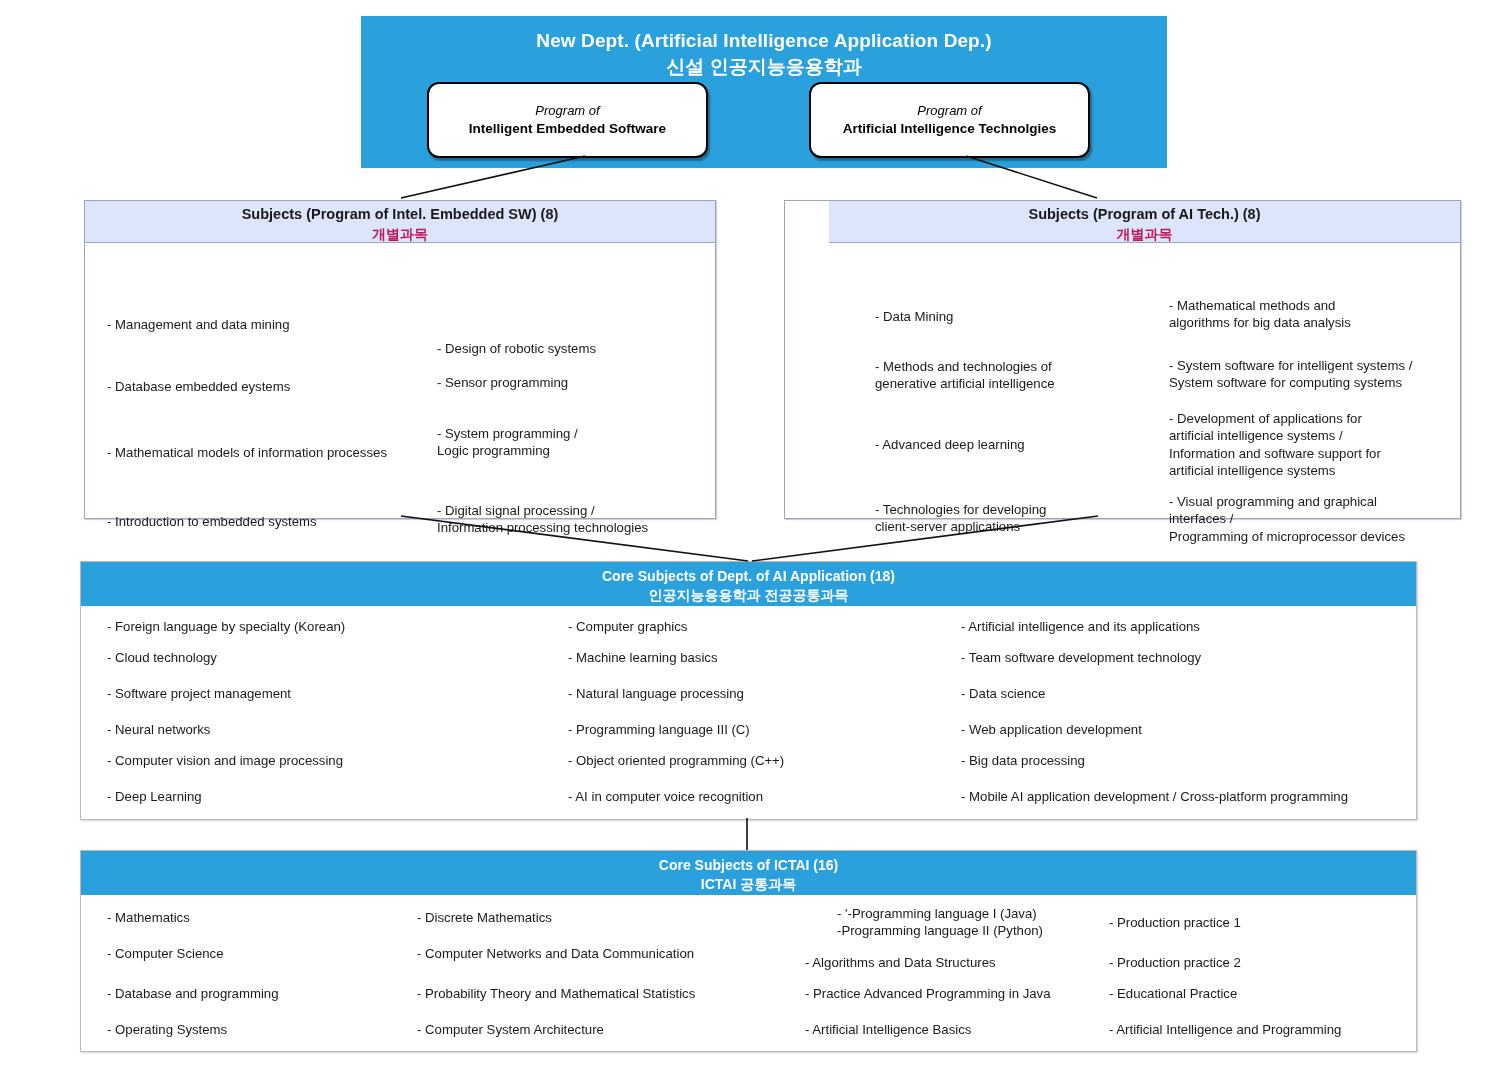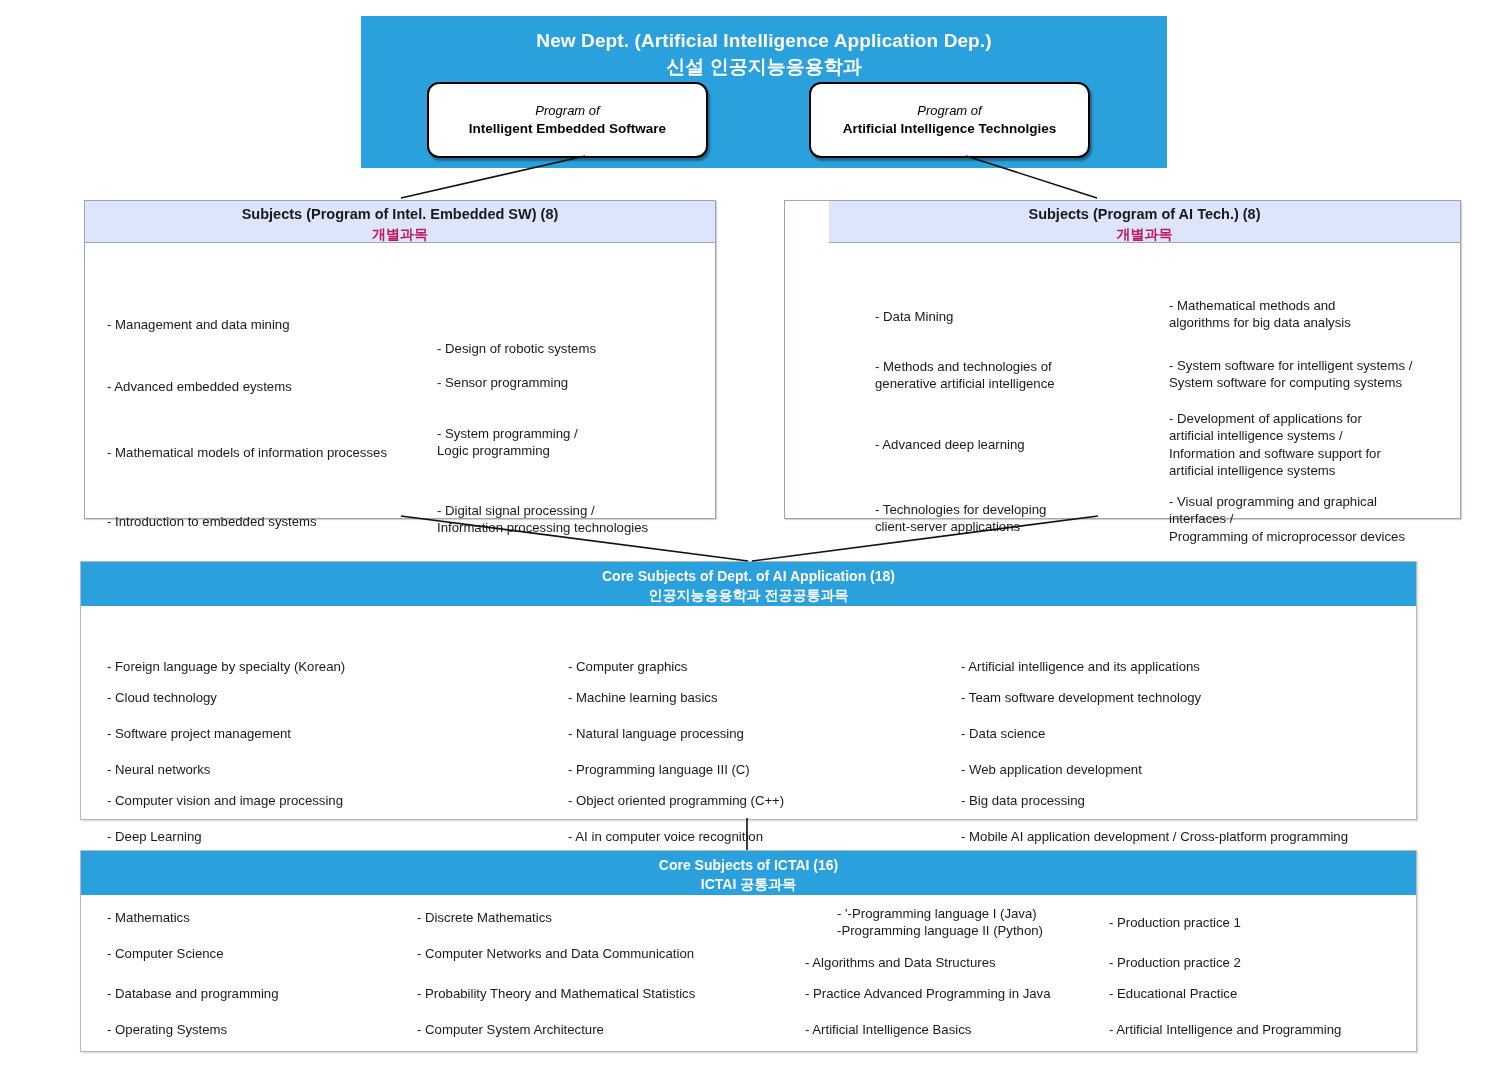--- a/index.html
+++ b/index.html
@@ -155,21 +155,21 @@
   }
   .cp-header .ko {
     color: #ffffff;
     font-size: 14px;
     font-weight: bold;
     line-height: 1.32;
   }
   .cp-body {
     position: relative;
   }
-  .core-panel.ai .cp-body    { height: 246px; margin-top: 40px; }
+  .core-panel.ai .cp-body    { height: 246px; }
   .core-panel.ictai .cp-body { height: 155px; }
   .cp-item {
     position: absolute;
     font-size: 13.2px;
     color: #1a1a1a;
     line-height: 1.32;
     white-space: pre-line;
   }
 </style>
 </head>
@@ -201,21 +201,21 @@
   </div>
 
   <div class="subject-panel left">
     <div class="sp-header">
       <div class="en">Subjects (Program of Intel. Embedded SW) (8)</div>
       <div class="ko">개별과목</div>
     </div>
     <div class="sp-body">
       <div class="sp-col" style="left:22px; width:330px;">
         <div class="sp-item" style="top:73px;">- Management and data mining</div>
-        <div class="sp-item" style="top:135px;">- Advanced embedded eystems</div>
+        <div class="sp-item" style="top:135px;">- Database embedded eystems</div>
         <div class="sp-item" style="top:201px;">- Mathematical models of information processes</div>
         <div class="sp-item" style="top:270px;text-align:center;">- Introduction to embedded systems</div>
       </div>
       <div class="sp-col" style="left:352px; width:275px;">
         <div class="sp-item" style="top:65px;margin-top:32px;">- Design of robotic systems</div>
         <div class="sp-item" style="top:131px;">- Sensor programming</div>
         <div class="sp-item" style="top:182px;">- System programming /
    Logic programming</div>
         <div class="sp-item" style="top:259px;">- Digital signal processing /
    Information processing technologies</div>

